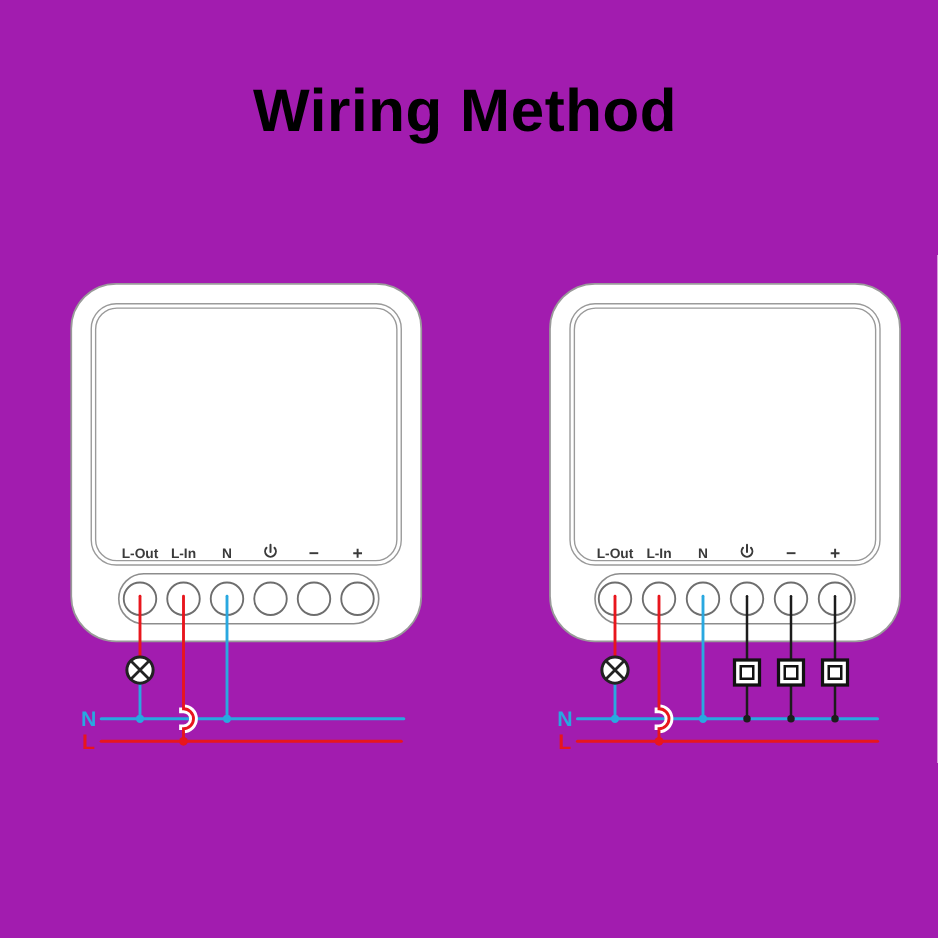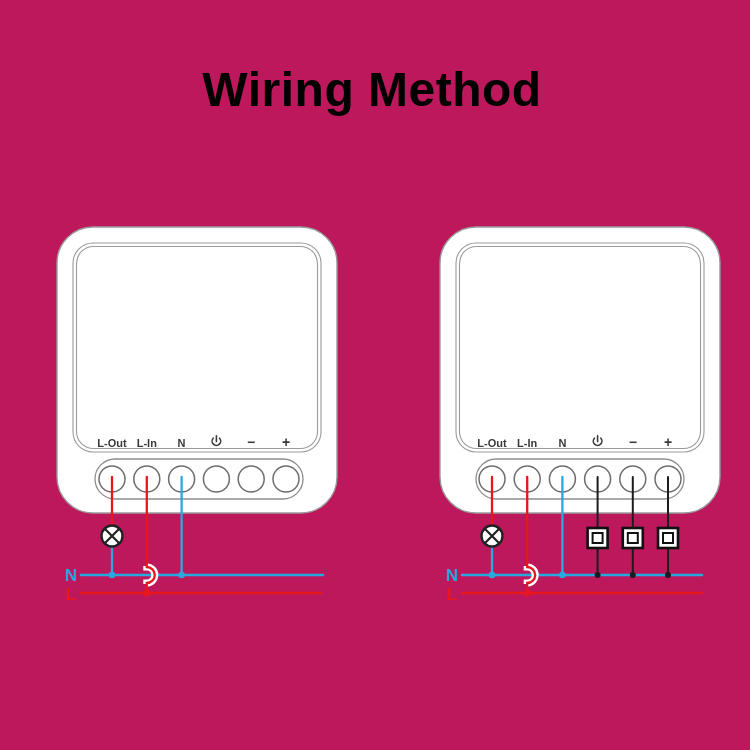--- a/index.html
+++ b/index.html
@@ -4,21 +4,21 @@
 <style>
   html, body {
     margin: 0;
     padding: 0;
     background: #ffffff;
   }
   .page {
     position: relative;
     width: 750px;
     height: 750px;
-    background: #be185d;
+    background: #a21caf;
     overflow: hidden;
     font-family: "Liberation Sans", sans-serif;
   }
   .title {
     position: absolute;
     top: 62px;
     left: 0;
     width: 744px;
     text-align: center;
     font-size: 48px;

